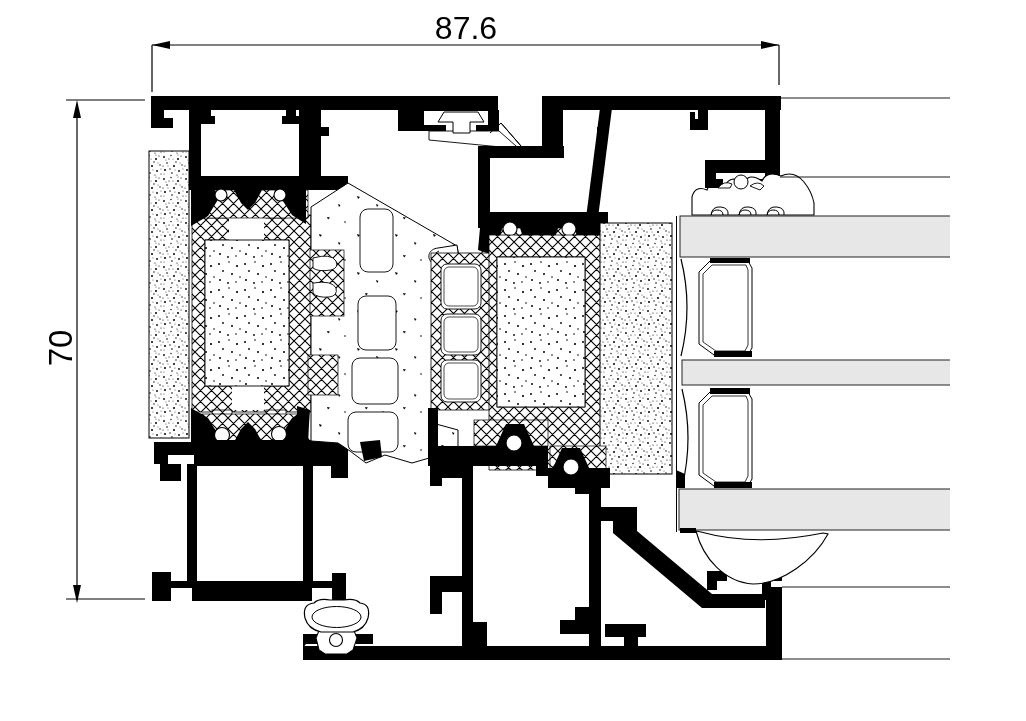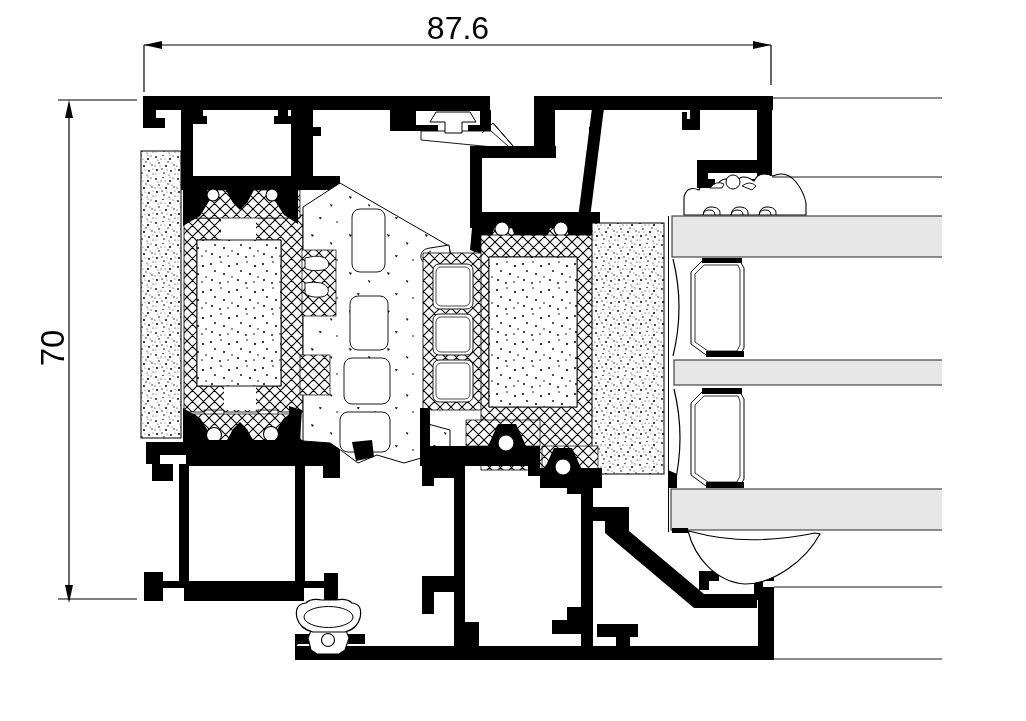--- a/index.html
+++ b/index.html
@@ -1,16 +1,16 @@
 <!DOCTYPE html>
 <html><head>
 <meta charset="utf-8">
 <style>
   html,body{margin:0;padding:0;background:#ffffff;}
-  #page{width:942px;height:721px;position:relative;overflow:hidden;background:#fff;}
+  #page{width:942px;height:721px;position:relative;overflow:hidden;background:#fff;margin-left:8px;}
   svg{display:block}
   text{font-family:"Liberation Sans", sans-serif;}
 </style>
 </head>
 <body>
 <div id="page">
 <svg width="1026" height="721" viewBox="0 0 1026 721" xmlns="http://www.w3.org/2000/svg">
 <defs>
   <pattern id="xh" width="11" height="11" patternUnits="userSpaceOnUse">
     <rect width="11" height="11" fill="#ffffff"></rect>

